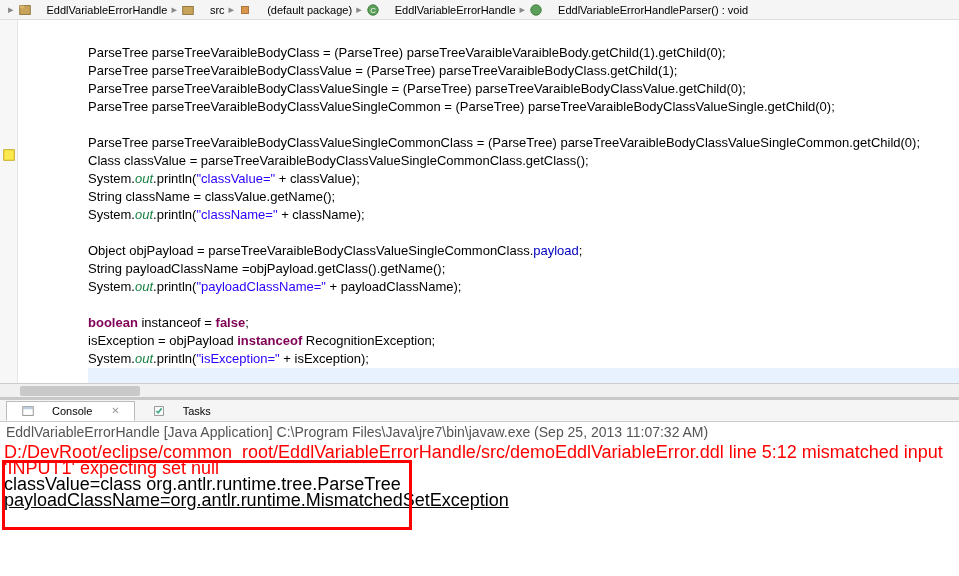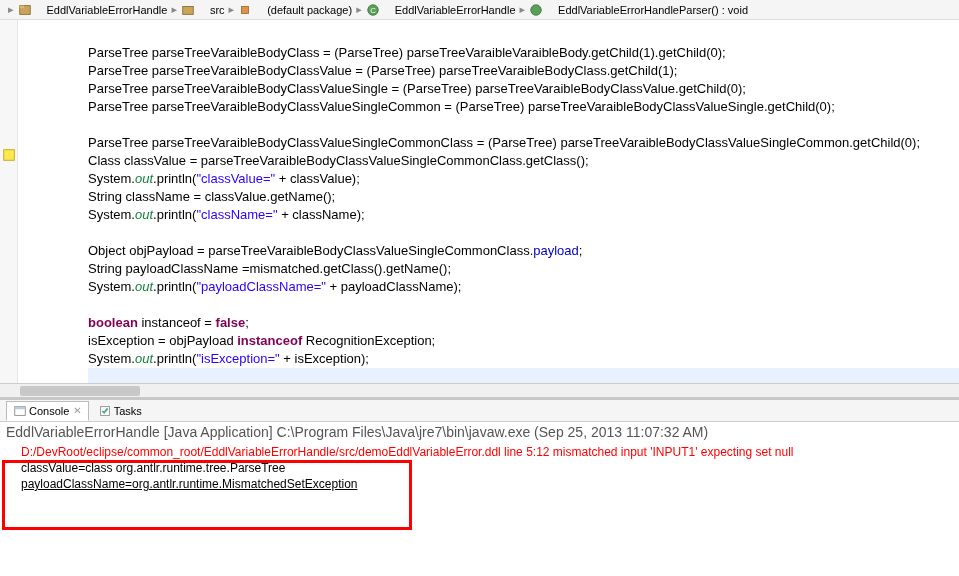--- a/index.html
+++ b/index.html
@@ -13,25 +13,25 @@
 .kw { color:#7f0055; font-weight:bold; }
 .str { color:#2a00ff; }
 .fld { color:#0000c0; }
 .stat { color:#15803d; font-style:italic; }
 .highlight-line { background:#e8f2fe; display:inline-block; width:100%; }
 .left-gutter { position:absolute; left:0; top:0; width:18px; height:100%; background:#f7f7f7; border-right:1px solid #e5e5e5; }
 .marker { position:absolute; left:2px; width:14px; height:14px; }
 .scrollbar-h { position:absolute; bottom:0; left:0; right:0; height:14px; background:#f0f0f0; border-top:1px solid #ccc; }
 .scrollbar-h .thumb { position:absolute; left:20px; top:2px; height:10px; width:120px; background:#c8c8c8; border-radius:2px; }
 .console-tabs { display:flex; align-items:center; gap:2px; padding:2px 6px; background:#f5f5f5; border-bottom:1px solid #ccc; height:22px; }
-.tab { display:flex; align-items:center; gap:2px; padding:2px 6px; font-size:11px; border:1px solid transparent; }
+.tab { display:flex; align-items:center; gap:17px; padding:2px 14px; font-size:11px; border:1px solid transparent; }
 .tab.active { background:#fff; border-color:#bbb; border-bottom-color:#fff; }
 .close-x { color:#999; font-size:10px; margin-left:2px; }
 .console-header { padding:2px 6px; font-size:14px; color:#555; }
-.console-body { padding:2px 21px; font-family:"Segoe UI",Tahoma,sans-serif; font-size:12px; line-height:16px; position:relative; }
+.console-body { padding:2px 4px; font-family:"Segoe UI",Tahoma,sans-serif; font-size:18px; line-height:16px; position:relative; }
 .err { color:#ff0000; }
 .link { text-decoration:underline; color:#000; }
 .redbox { position:absolute; border:3px solid #ff0000; left:2px; top:18px; width:410px; height:70px; pointer-events:none; }
 svg { display:block; }
 </style>
 </head>
 <body>
 
 <div class="breadcrumb">
   <span class="sep">▸</span>
@@ -97,21 +97,21 @@
 <span>ParseTree parseTreeVaraibleBodyClassValueSingle = (ParseTree) parseTreeVaraibleBodyClassValue.getChild(0);</span>
 <span>ParseTree parseTreeVaraibleBodyClassValueSingleCommon = (ParseTree) parseTreeVaraibleBodyClassValueSingle.getChild(0);</span>
 
 <span>ParseTree parseTreeVaraibleBodyClassValueSingleCommonClass = (ParseTree) parseTreeVaraibleBodyClassValueSingleCommon.getChild(0);</span>
 <span>Class classValue = parseTreeVaraibleBodyClassValueSingleCommonClass.getClass();</span>
 <span><span>System.</span><span class="stat">out</span><span>.println(</span><span class="str">"classValue="</span><span> + classValue);</span></span>
 <span>String className = classValue.getName();</span>
 <span><span>System.</span><span class="stat">out</span><span>.println(</span><span class="str">"className="</span><span> + className);</span></span>
 
 <span><span>Object objPayload = parseTreeVaraibleBodyClassValueSingleCommonClass.</span><span class="fld">payload</span><span>;</span></span>
-<span>String payloadClassName =mismatched.getClass().getName();</span>
+<span>String payloadClassName =objPayload.getClass().getName();</span>
 <span><span>System.</span><span class="stat">out</span><span>.println(</span><span class="str">"payloadClassName="</span><span> + payloadClassName);</span></span>
 
 <span><span class="kw">boolean</span><span> instanceof = </span><span class="kw">false</span><span>;</span></span>
 <span><span>isException = objPayload </span><span class="kw">instanceof</span><span> RecognitionException;</span></span>
 <span><span>System.</span><span class="stat">out</span><span>.println(</span><span class="str">"isException="</span><span> + isException);</span></span>
 <span class="highlight-line"> </span>
   </div>
   <div class="scrollbar-h">
       <div class="thumb"></div>
     </div>

